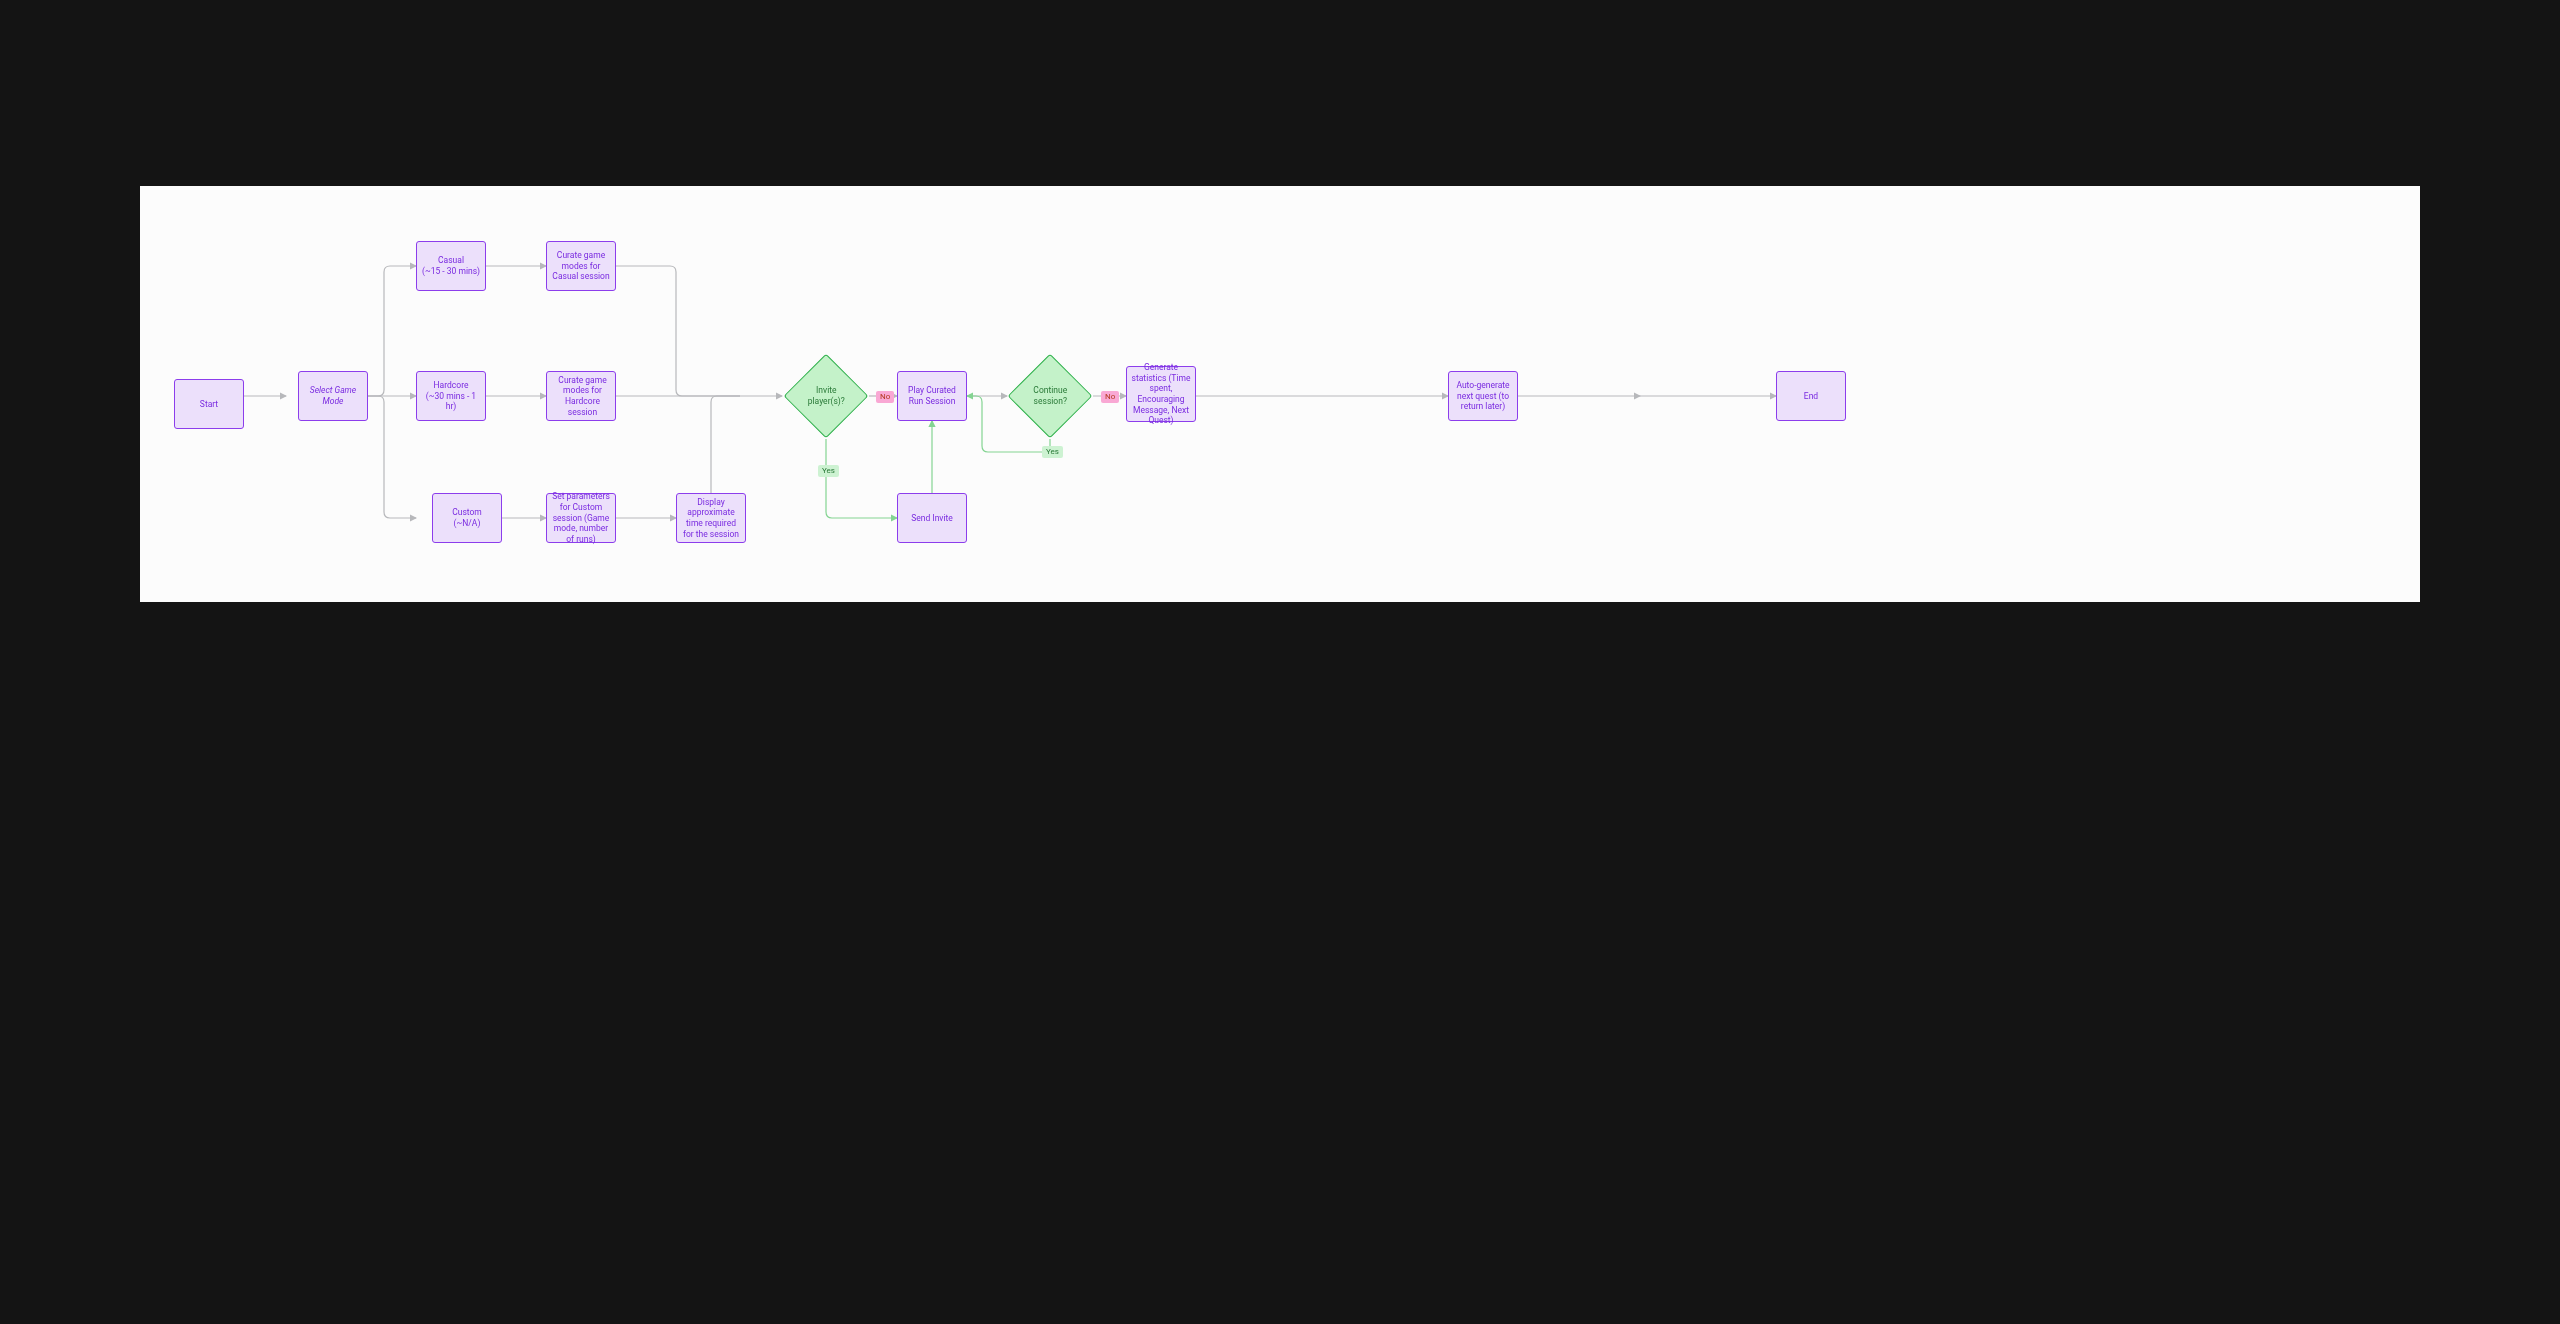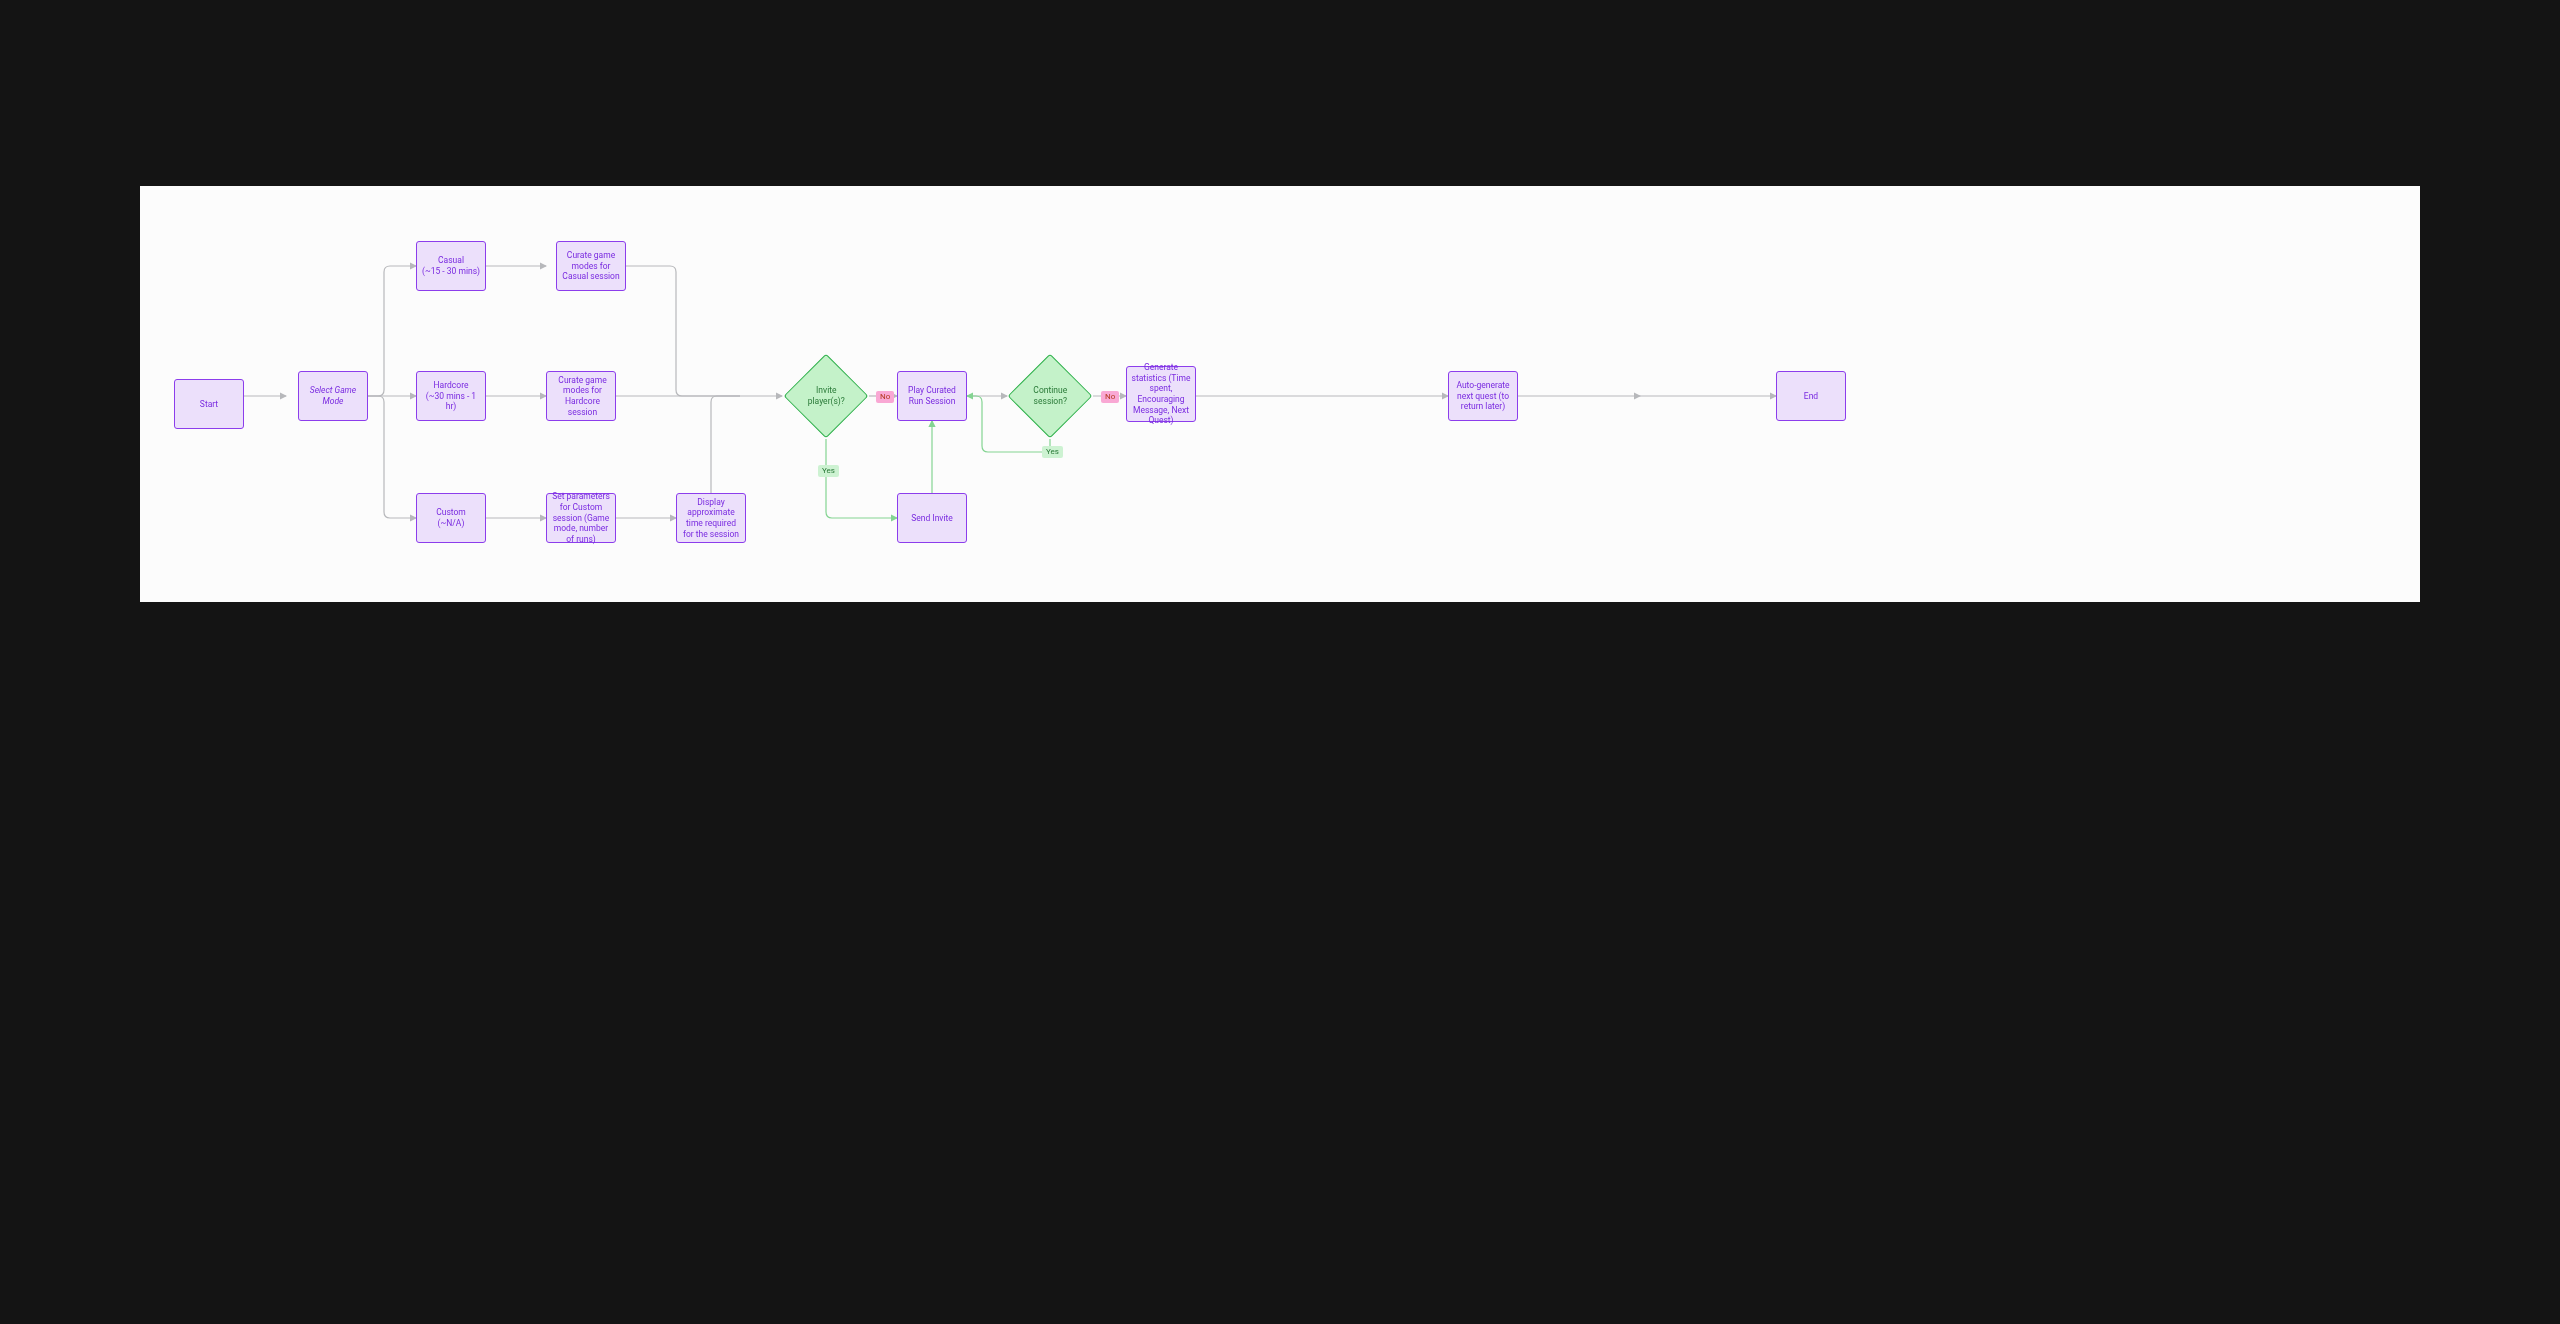--- a/index.html
+++ b/index.html
@@ -71,23 +71,23 @@
 
       <path class="edge" d="M1378,210 L1500,210" marker-end="url(#ah)"></path>
       <path class="edge" d="M1500,210 L1636,210" marker-end="url(#ah)"></path>
     </svg>
 
     <div class="node proc" style="left:34px;top:185px;margin-top:8px;">Start</div>
     <div class="node proc" style="left:158px;top:185px;font-style:italic;">Select Game Mode</div>
 
     <div class="node proc" style="left:276px;top:55px;">Casual<br>(~15 - 30 mins)</div>
     <div class="node proc" style="left:276px;top:185px;">Hardcore<br>(~30 mins - 1 hr)</div>
-    <div class="node proc" style="left:276px;top:307px;">Custom<br>(~N/A)</div>
+    <div class="node proc" style="left:292px;top:307px;">Custom<br>(~N/A)</div>
 
-    <div class="node proc" style="left:406px;top:55px;margin-left:10px;">Curate game modes for Casual session</div>
+    <div class="node proc" style="left:406px;top:55px;">Curate game modes for Casual session</div>
     <div class="node proc" style="left:406px;top:185px;padding-left:7px;">Curate game modes for Hardcore session</div>
     <div class="node proc" style="left:406px;top:307px;">Set parameters for Custom session (Game mode, number of runs)</div>
 
     <div class="node proc" style="left:536px;top:307px;">Display approximate time required for the session</div>
 
     <div class="node diamond" style="left:656px;top:180px;">
         <span class="lbl">Invite player(s)?</span>
       </div>
 
     <div class="node proc" style="left:757px;top:185px;">Play Curated Run Session</div>

